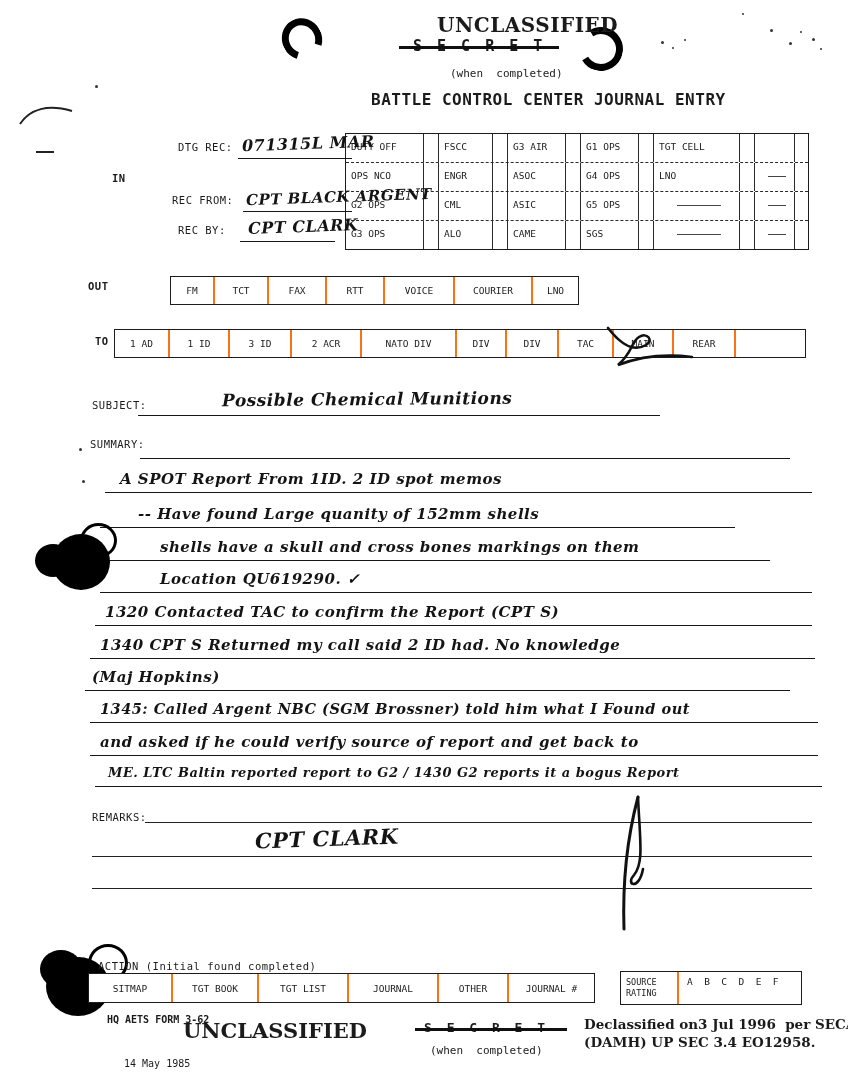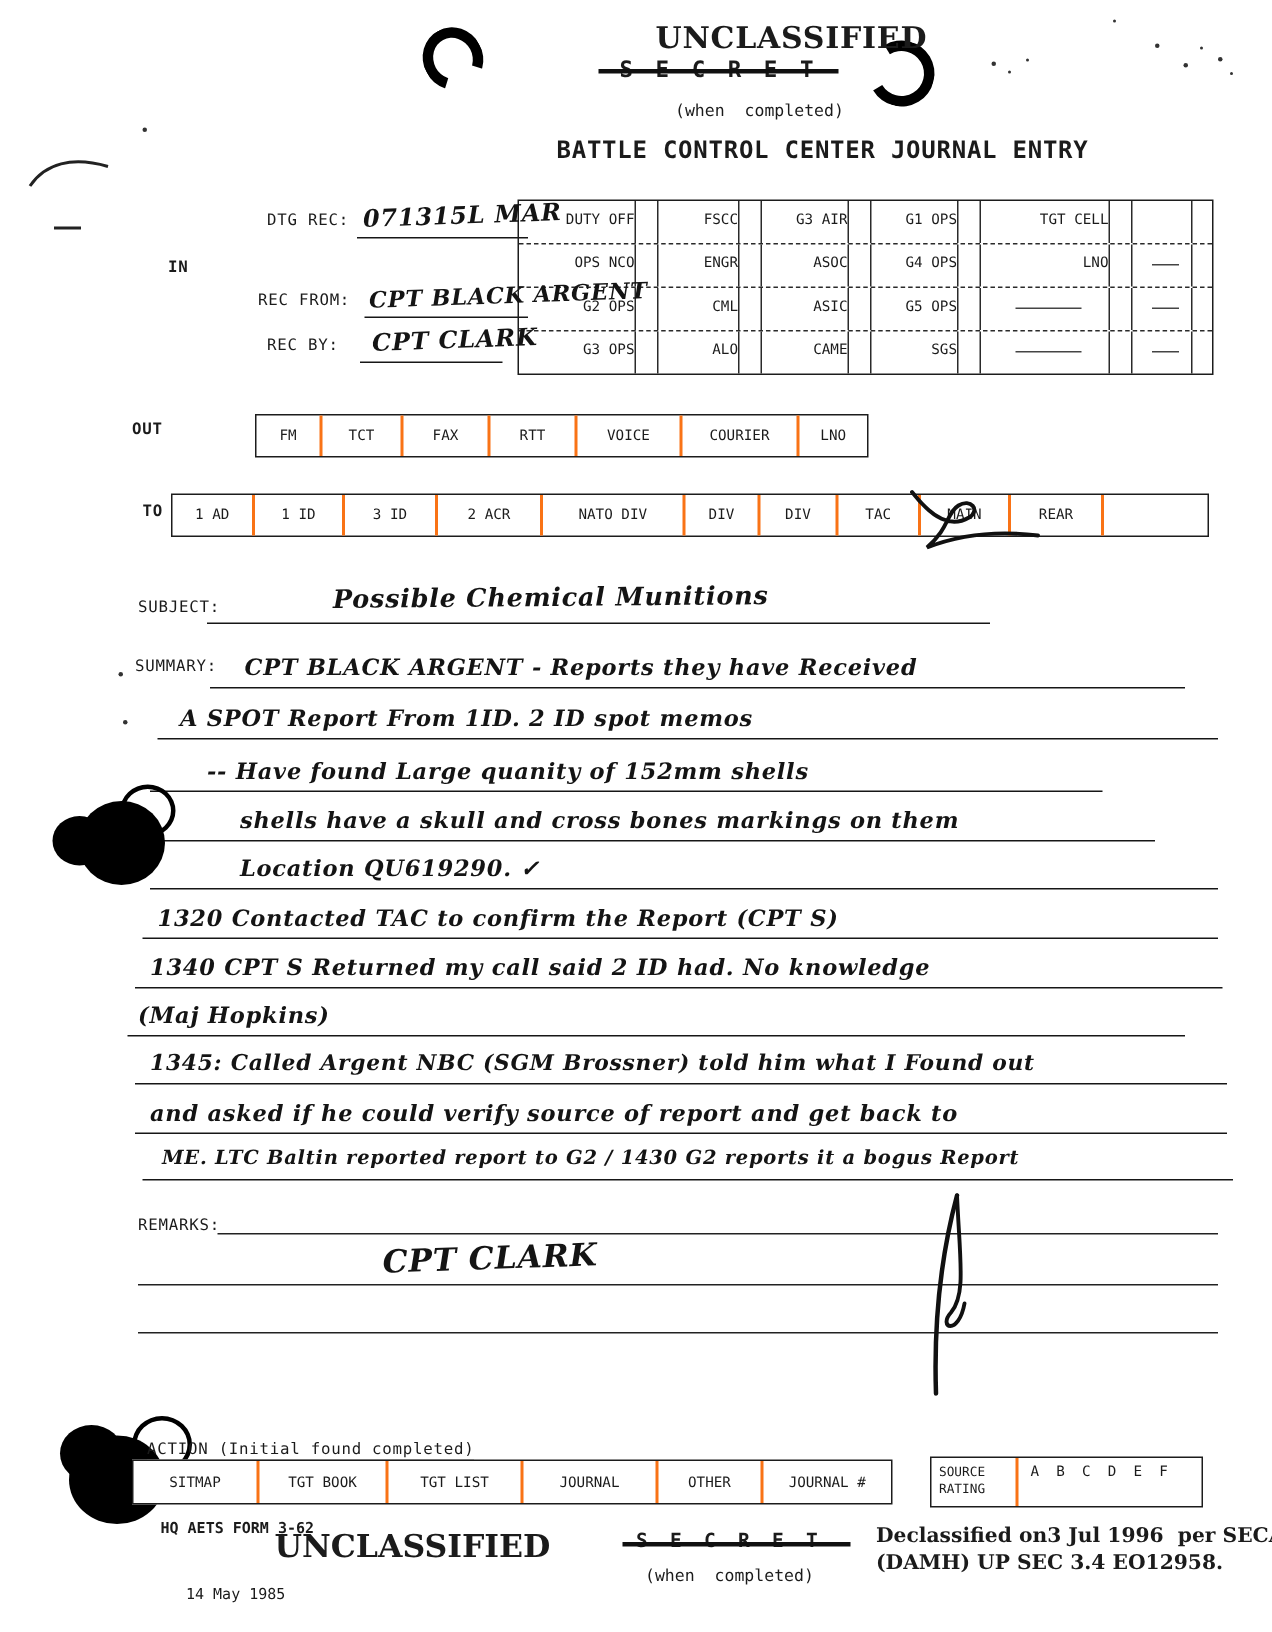--- a/index.html
+++ b/index.html
@@ -1,19 +1,19 @@
 <!DOCTYPE html>
 <html><head>
 <meta charset="utf-8">
 <style>
   html,body { margin:0; padding:0; background:#e8e8e8; }
   #page {
     position:relative; width:848px; height:1088px; margin:0 auto;
     background:#ffffff; overflow:hidden;
-    font-family:"DejaVu Sans Mono", monospace; color:#1b1b1b;text-align:right;
+    font-family:"DejaVu Sans Mono", monospace; color:#1b1b1b;
   }
   .abs { position:absolute; }
   .mono { font-family:"DejaVu Sans Mono", monospace; }
   .serifbold { font-family:"DejaVu Serif", serif; font-weight:bold; }
   .hand {
     font-family:"DejaVu Serif", serif; font-style:italic; font-weight:bold;
     color:#141414; white-space:nowrap; letter-spacing:0.5px;
   }
   .label { font-size:10.5px; letter-spacing:0.5px; white-space:pre; }
   .uline { border-bottom:1.6px solid #161616; }
@@ -176,21 +176,20 @@
     <path d="M6 6 C 20 24, 32 30, 44 23 C 52 18, 45 10, 37 15 C 29 20, 31 30, 16 43 C 34 36, 58 31, 90 35" fill="none" stroke="#111" stroke-width="2.6" stroke-linecap="round"></path>
   </svg>
 
   <div class="abs label" style="left:92px; top:399px;">SUBJECT:</div>
   <div class="abs uline" style="left:138px; top:398px; width:522px; height:17px;"></div>
   <div class="abs hand" style="left:222px; top:389px; font-size:17px; transform:rotate(-0.5deg); z-index:3;">Possible Chemical Munitions</div>
 
   <div class="abs label" style="left:90px; top:438px;">SUMMARY:</div>
 
   <div class="abs uline" style="left:140px; top:441px; width:650px; height:17px;"></div>
-  <div class="abs hand" style="left:163px; top:436px; font-size:15px;">CPT BLACK ARGENT - Reports they have Received</div>
 
   <div class="abs uline" style="left:105px; top:475px; width:707px; height:17px;"></div>
   <div class="abs hand" style="left:120px; top:470px; font-size:15px;">A SPOT Report From 1ID.  2 ID spot memos</div>
 
   <div class="abs uline" style="left:100px; top:510px; width:635px; height:17px;"></div>
   <div class="abs hand" style="left:138px; top:505px; font-size:15px;">-- Have found Large quanity of  152mm shells</div>
 
   <div class="abs uline" style="left:100px; top:543px; width:670px; height:17px;"></div>
   <div class="abs hand" style="left:160px; top:538px; font-size:15px;">shells have a skull and cross bones markings on them</div>
 

